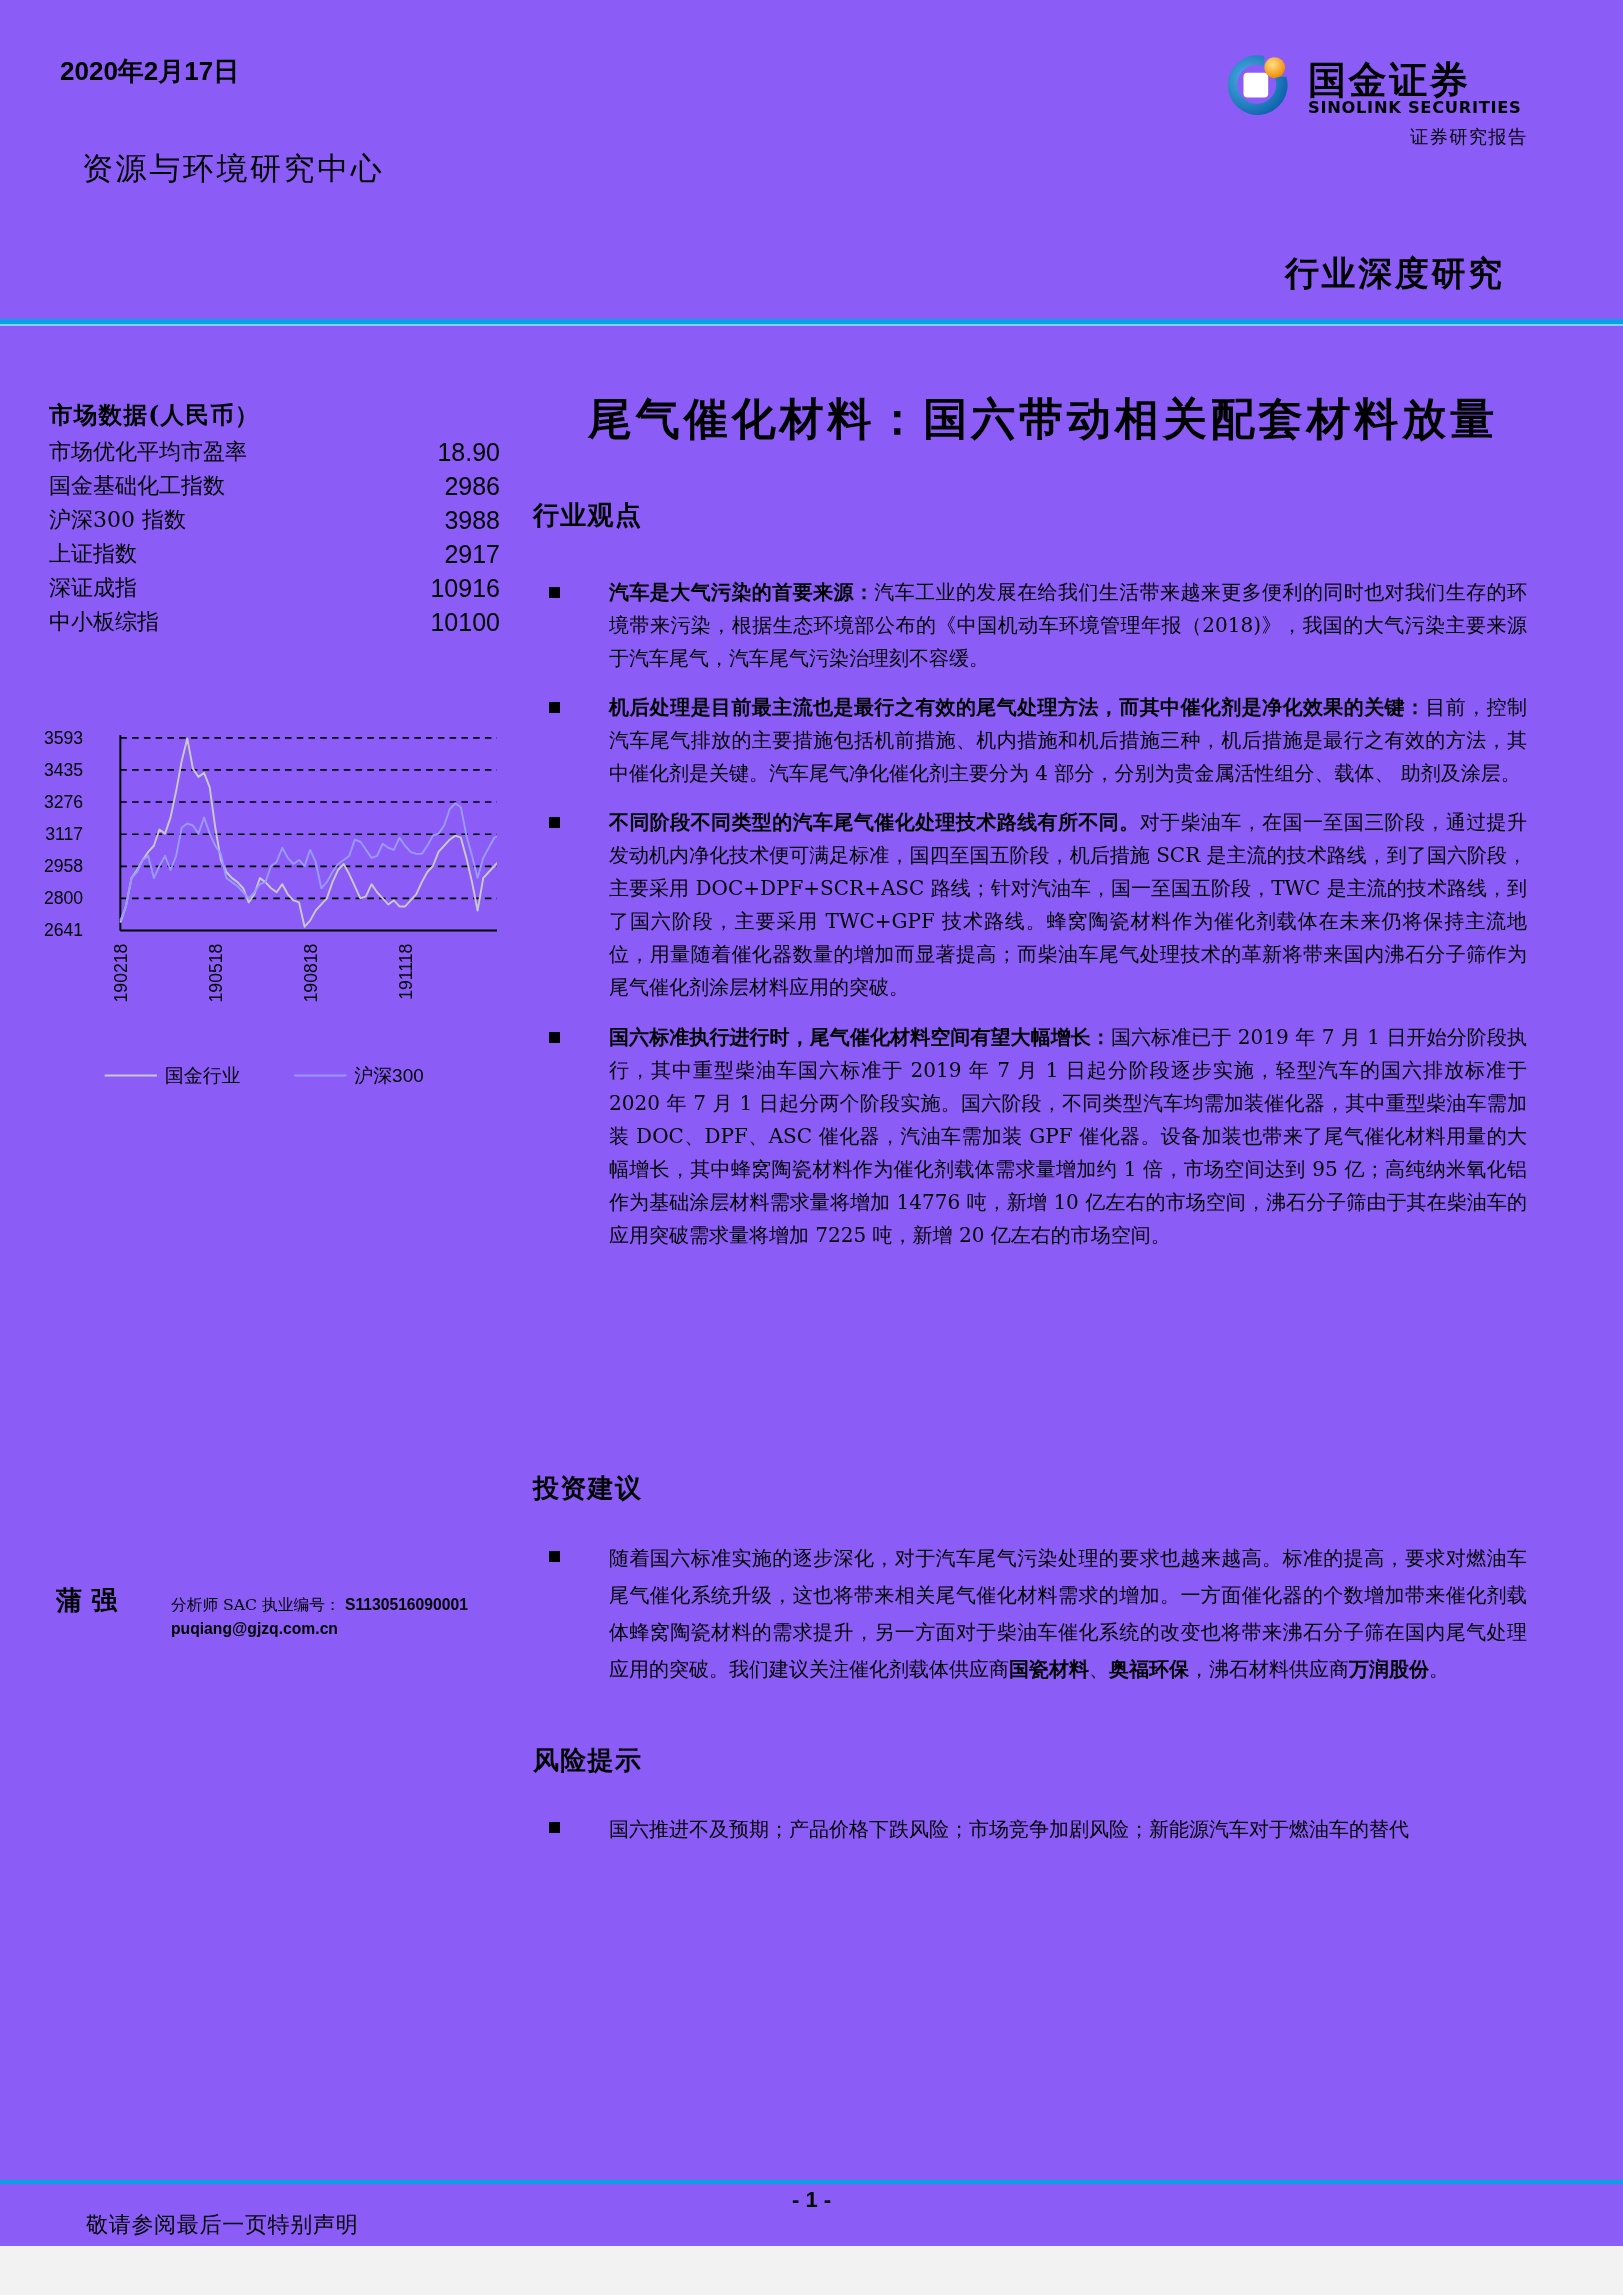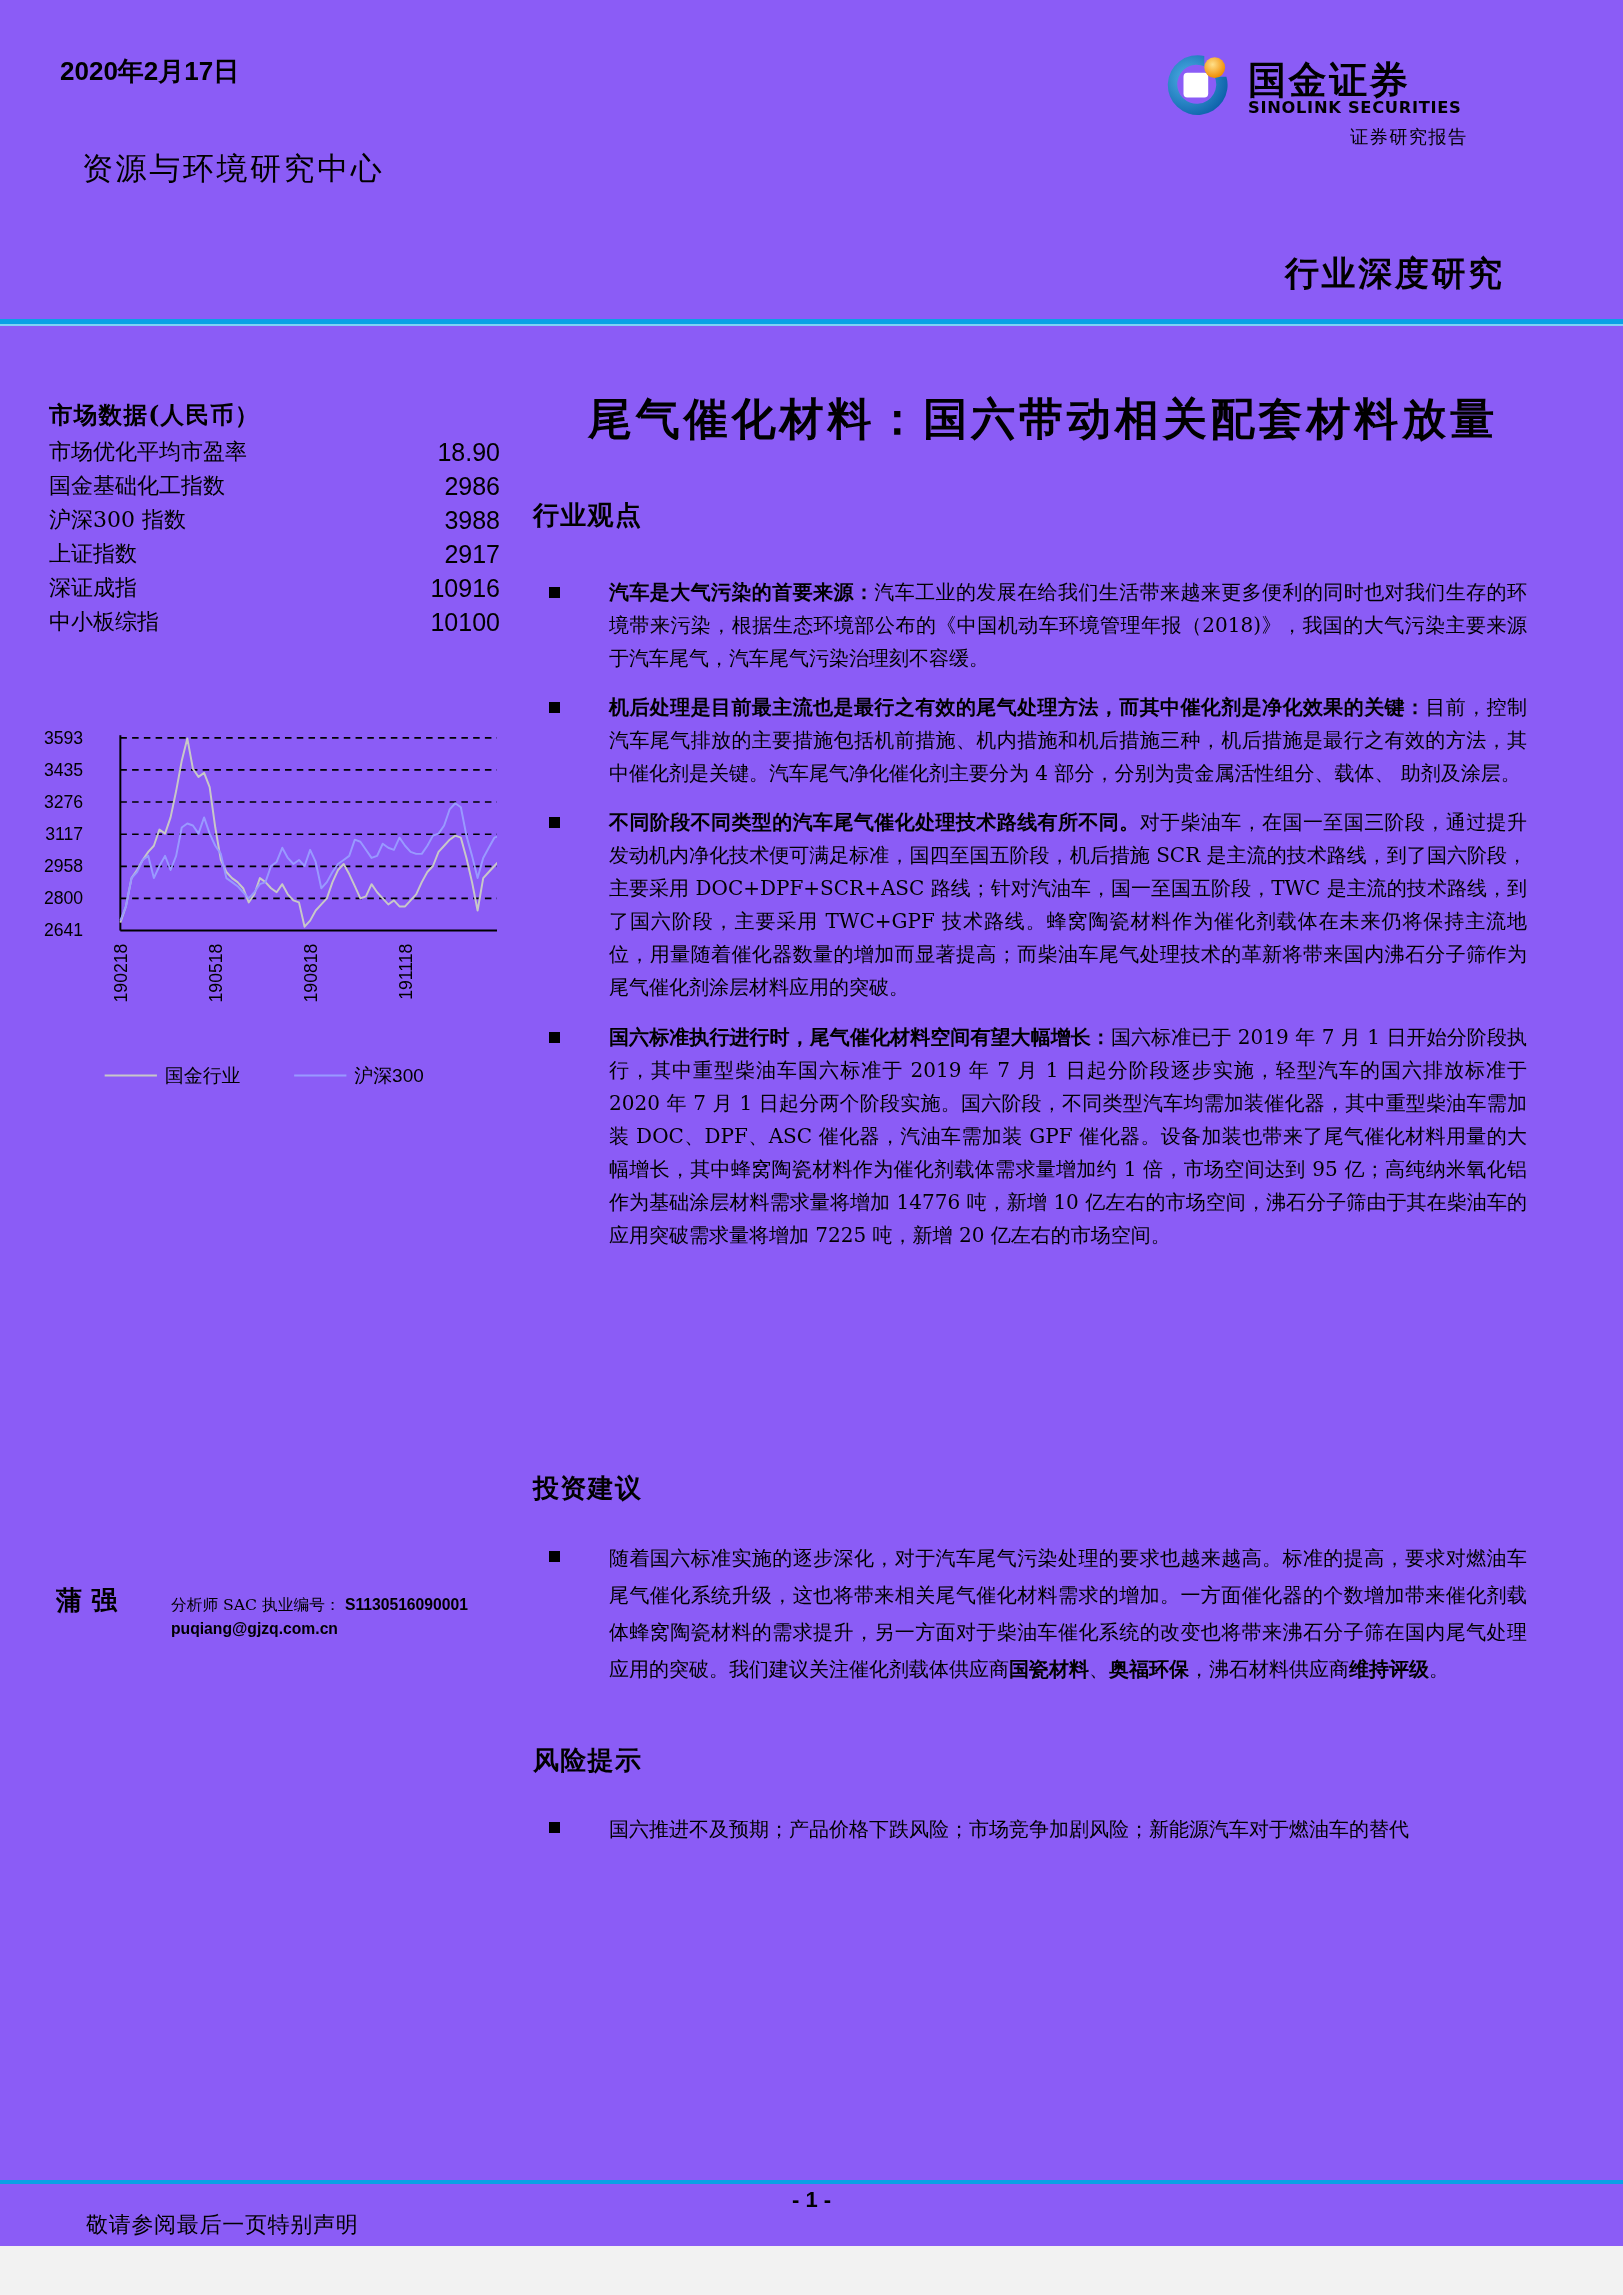--- a/index.html
+++ b/index.html
@@ -5,21 +5,21 @@
   html, body { margin:0; padding:0; }
   body { width:1623px; height:2295px; background:#f2f2f2; position:relative; font-family:"DejaVu Serif","Liberation Serif",serif; color:#000; }
   .page { position:absolute; left:0; top:0; width:1623px; height:2246px; background:#8b5cf6; }
   .abs { position:absolute; }
   .date { left:60px; top:54px; font-family:"Liberation Sans","DejaVu Sans",sans-serif; font-weight:bold; font-size:26px; }
   .center-name { left:82px; top:148px; font-size:31px; letter-spacing:2.6px; }
   .series-title { left:63px; top:247px; font-family:"Liberation Sans","DejaVu Sans",sans-serif; font-weight:bold; font-size:38px; letter-spacing:-0.7px; }
   .doc-type { left:1285px; top:251px; font-size:34px; font-weight:bold; letter-spacing:2.6px; }
   .rule { left:0; width:1623px; height:4.6px; background:#0aa0e6; }
   .rule .thin { position:absolute; left:0; right:0; bottom:-2px; height:1.3px; background:#7fd0f5; }
-  .logo { left:1164px; top:52px; width:314px; height:105px;text-decoration:underline; }
+  .logo { left:1224px; top:52px; width:314px; height:105px;text-decoration:underline; }
   .logo-mark { position:absolute; left:0; top:0; width:65px; height:65px; }
   .logo-cn { position:absolute; left:84px; top:2.6px; font-family:"DejaVu Sans",sans-serif; font-weight:bold; font-size:38px; letter-spacing:2.6px; }
   .logo-en { position:absolute; left:84px; top:46px; font-family:"DejaVu Sans",sans-serif; font-weight:bold; font-size:16.3px; letter-spacing:0.7px; }
   .logo-sub { position:absolute; left:186px; top:72px; font-size:18.3px; letter-spacing:1.3px; }
 
   .mkt-title { left:49px; top:399px; font-size:23.5px; font-weight:bold; letter-spacing:1.3px; }
   .mkt-table { left:49px; top:435px; width:451px;text-align:right; }
   .mkt-row { display:flex; justify-content:space-between; height:34px; align-items:center; font-size:22px; }
   .mkt-row .v { font-family:"Liberation Sans","DejaVu Sans",sans-serif; font-size:25px; }
 
@@ -150,21 +150,21 @@
     <p class="bullet"><b>汽车是大气污染的首要来源：</b><span>汽车工业的发展在给我们生活带来越来更多便利的同时也对我们生存的环境带来污染，根据生态环境部公布的《中国机动车环境管理年报（2018)》，我国的大气污染主要来源于汽车尾气，汽车尾气污染治理刻不容缓。</span></p>
     <p class="bullet" style="margin-top:6.5px;"><b>机后处理是目前最主流也是最行之有效的尾气处理方法，而其中催化剂是净化效果的关键：</b><span>目前，控制汽车尾气排放的主要措施包括机前措施、机内措施和机后措施三种，机后措施是最行之有效的方法，其中催化剂是关键。汽车尾气净化催化剂主要分为 4 部分，分别为贵金属活性组分、载体、 助剂及涂层。</span></p>
     <p class="bullet" style="margin-top:15.7px;"><b>不同阶段不同类型的汽车尾气催化处理技术路线有所不同。</b><span>对于柴油车，在国一至国三阶段，通过提升发动机内净化技术便可满足标准，国四至国五阶段，机后措施 SCR 是主流的技术路线，到了国六阶段，主要采用 DOC+DPF+SCR+ASC 路线；针对汽油车，国一至国五阶段，TWC 是主流的技术路线，到了国六阶段，主要采用 TWC+GPF 技术路线。蜂窝陶瓷材料作为催化剂载体在未来仍将保持主流地位，用量随着催化器数量的增加而显著提高；而柴油车尾气处理技术的革新将带来国内沸石分子筛作为尾气催化剂涂层材料应用的突破。</span></p>
     <p class="bullet" style="margin-top:17px;"><b>国六标准执行进行时，尾气催化材料空间有望大幅增长：</b><span>国六标准已于 2019 年 7 月 1 日开始分阶段执行，其中重型柴油车国六标准于 2019 年 7 月 1 日起分阶段逐步实施，轻型汽车的国六排放标准于 2020 年 7 月 1 日起分两个阶段实施。国六阶段，不同类型汽车均需加装催化器，其中重型柴油车需加装 DOC、DPF、ASC 催化器，汽油车需加装 GPF 催化器。设备加装也带来了尾气催化材料用量的大幅增长，其中蜂窝陶瓷材料作为催化剂载体需求量增加约 1 倍，市场空间达到 95 亿；高纯纳米氧化铝作为基础涂层材料需求量将增加 14776 吨，新增 10 亿左右的市场空间，沸石分子筛由于其在柴油车的应用突破需求量将增加 7225 吨，新增 20 亿左右的市场空间。</span></p>
   </div>
 
   <div class="abs content" style="top:1471px;">
     <div class="sec-head">投资建议</div>
   </div>
   <div class="abs content" style="top:1524px;">
-    <p class="bullet" style="line-height:37px;"><span>随着国六标准实施的逐步深化，对于汽车尾气污染处理的要求也越来越高。标准的提高，要求对燃油车尾气催化系统升级，这也将带来相关尾气催化材料需求的增加。一方面催化器的个数增加带来催化剂载体蜂窝陶瓷材料的需求提升，另一方面对于柴油车催化系统的改变也将带来沸石分子筛在国内尾气处理应用的突破。我们建议关注催化剂载体供应商</span><b>国瓷材料</b><span>、</span><b>奥福环保</b><span>，沸石材料供应商</span><b>维持评级</b><span>。</span></p>
+    <p class="bullet" style="line-height:37px;"><span>随着国六标准实施的逐步深化，对于汽车尾气污染处理的要求也越来越高。标准的提高，要求对燃油车尾气催化系统升级，这也将带来相关尾气催化材料需求的增加。一方面催化器的个数增加带来催化剂载体蜂窝陶瓷材料的需求提升，另一方面对于柴油车催化系统的改变也将带来沸石分子筛在国内尾气处理应用的突破。我们建议关注催化剂载体供应商</span><b>国瓷材料</b><span>、</span><b>奥福环保</b><span>，沸石材料供应商</span><b>万润股份</b><span>。</span></p>
   </div>
 
   <div class="abs content" style="top:1743px;">
     <div class="sec-head">风险提示</div>
   </div>
   <div class="abs content" style="top:1795px;">
     <p class="bullet" style="line-height:37px;"><span>国六推进不及预期；产品价格下跌风险；市场竞争加剧风险；新能源汽车对于燃油车的替代</span></p>
   </div>
 
   <div class="abs rule" style="top:2180px;height:3.9px;"></div>

